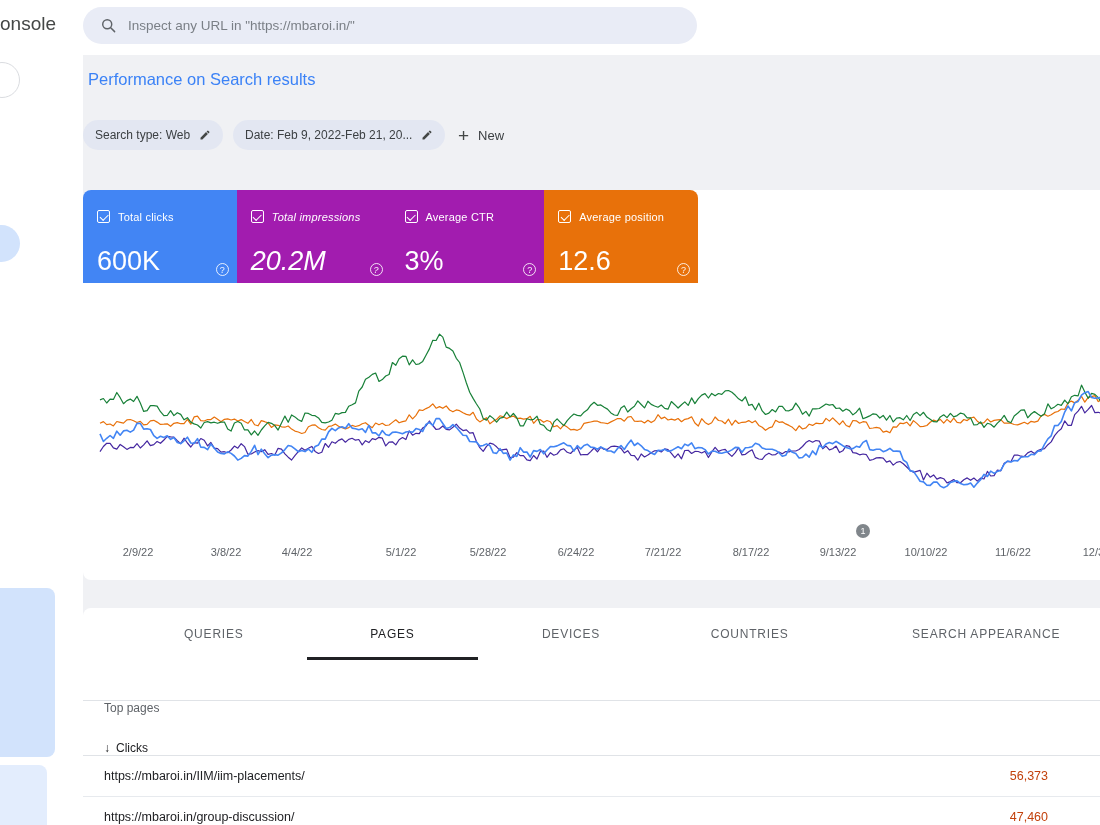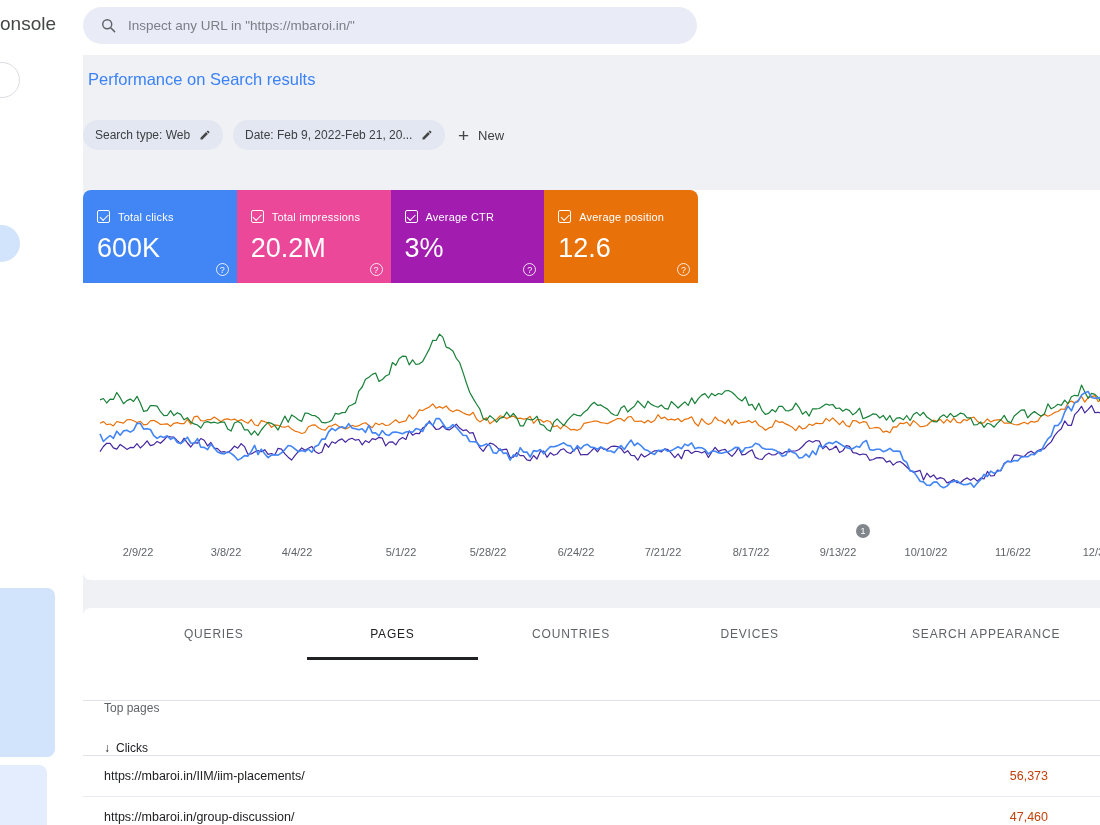--- a/index.html
+++ b/index.html
@@ -29,21 +29,21 @@
     border-radius:8px 0 0 8px; overflow:hidden; }
 
   .metric-cards { position:absolute; left:83px; top:190px; width:615px; height:93px; display:flex;
     border-radius:8px 8px 0 0; overflow:hidden; }
   .mcard { position:relative; flex:1; height:93px; padding:20px 0 0 14px; color:#fff; cursor:pointer; }
   .mcard .row { display:flex; align-items:center; gap:8px; }
   .cb { position:relative; width:13px; height:13px; border:1.6px solid #fff; border-radius:2px; flex:none; }
   .cb::after { content:""; position:absolute; left:1.5px; top:2.5px; width:7px; height:3.5px;
     border-left:1.6px solid #fff; border-bottom:1.6px solid #fff; transform:rotate(-45deg); }
   .mlabel { font-size:11px; letter-spacing:.2px;text-align:center; }
-  .mvalue { margin-top:10px; font-size:27px; }
+  .mvalue { margin-top:23px; font-size:27px; }
   .help { position:absolute; right:8px; bottom:7px; width:13px; height:13px; border:1px solid rgba(255,255,255,.85);
     border-radius:50%; font-size:9px; line-height:12px; text-align:center; color:rgba(255,255,255,.95); cursor:pointer; }
 
   .chart-svg { position:absolute; left:0; top:110px; }
   .x-label { position:absolute; top:356px; transform:translateX(-50%); font-size:11px; color:#5f6368; white-space:nowrap; }
   .marker { position:absolute; left:773px; top:334px; width:14px; height:14px; border-radius:50%;
     background:#80868b; color:#fff; font-size:9px; line-height:14px; text-align:center; cursor:pointer; }
 
   .table-card { position:absolute; left:83px; top:608px; width:1017px; height:217px; background:#fff;
     border-radius:8px 0 0 0; overflow:hidden; }
@@ -134,21 +134,21 @@
 
   <div class="metric-cards">
     <div class="mcard" style="background: rgb(66, 133, 244);">
       <div class="row">
         <span class="cb"></span>
         <span class="mlabel">Total clicks</span>
       </div>
       <div class="mvalue">600K</div>
       <div class="help">?</div>
     </div>
-    <div class="mcard" style="background: #ec4899;">
+    <div class="mcard" style="background: #a21caf; font-style: italic;">
       <div class="row">
         <span class="cb"></span>
         <span class="mlabel">Total impressions</span>
       </div>
       <div class="mvalue">20.2M</div>
       <div class="help">?</div>
     </div>
     <div class="mcard" style="background: #a21caf;">
       <div class="row">
         <span class="cb"></span>
@@ -164,22 +164,22 @@
       </div>
       <div class="mvalue">12.6</div>
       <div class="help">?</div>
     </div>
   </div>
 
   <div class="table-card">
     <div class="tabs">
       <div class="tab">QUERIES</div>
       <div class="tab selected">PAGES</div>
+      <div class="tab">DEVICES</div>
       <div class="tab">COUNTRIES</div>
-      <div class="tab">DEVICES</div>
       <div class="tab tab-wide">SEARCH APPEARANCE</div>
     </div>
 
     <div class="table-header">
       <span class="group-header">Top pages</span>
       <span class="sort">
         <span>↓</span>
         <span>Clicks</span>
       </span>
     </div>

